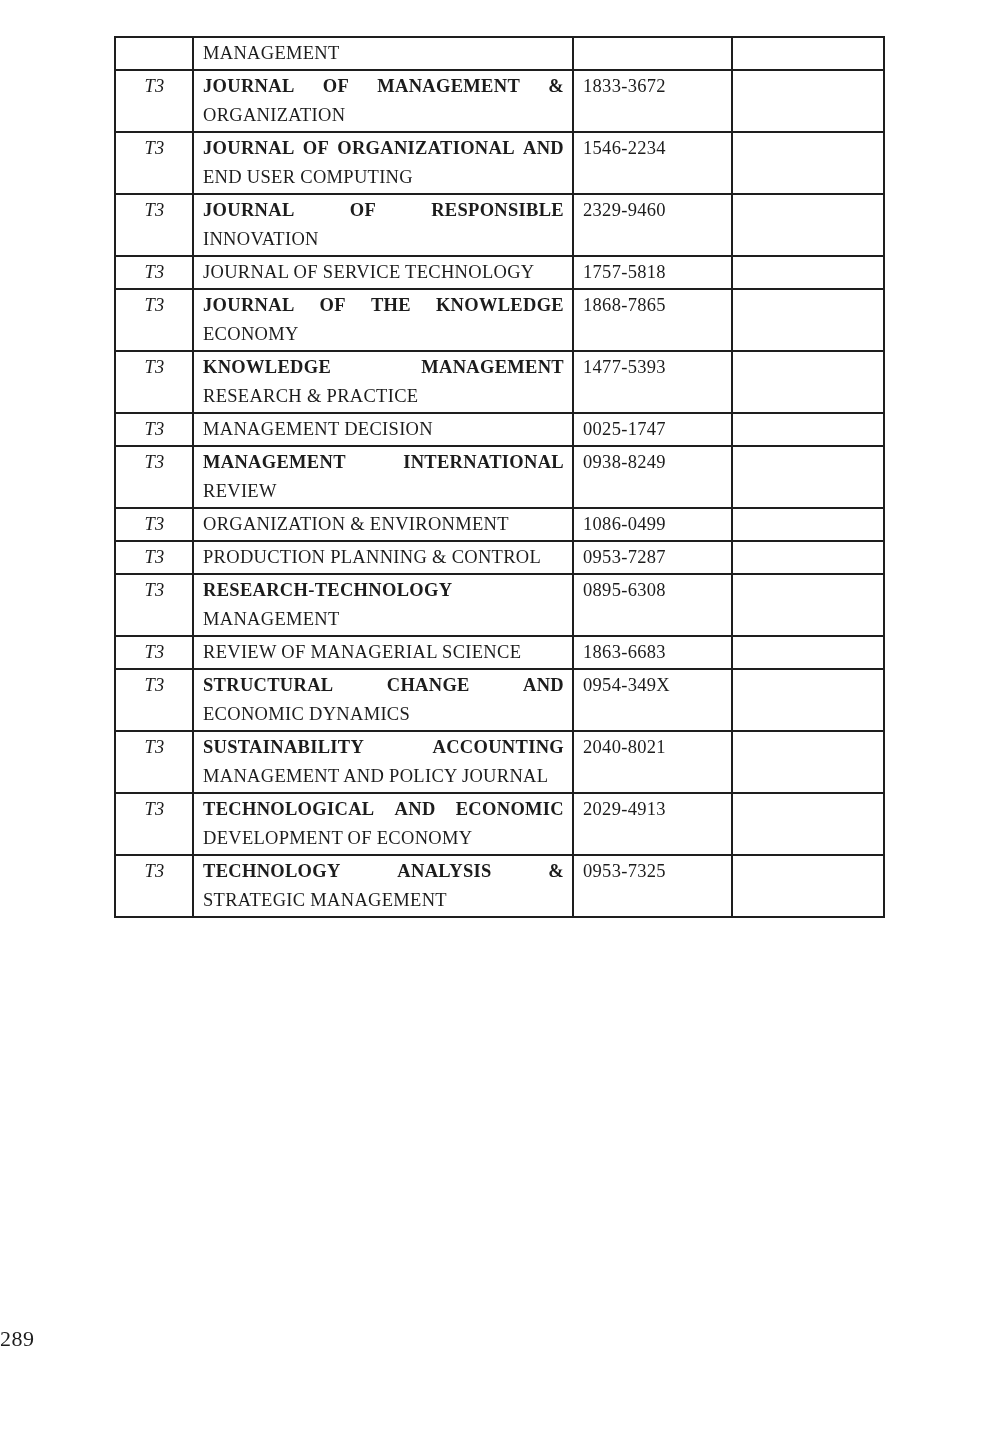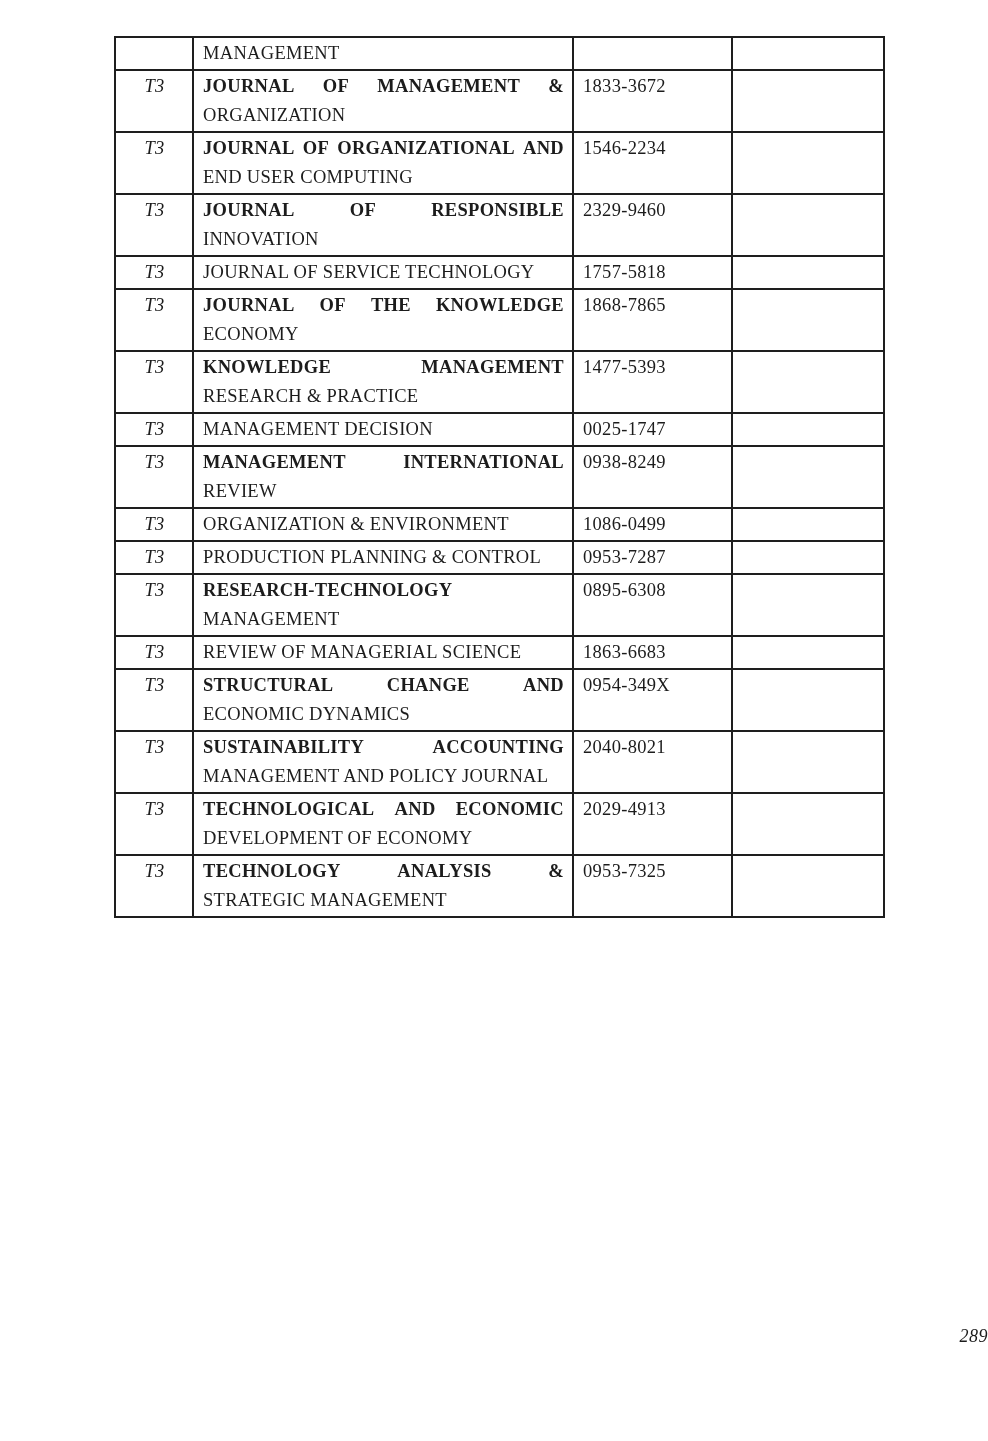--- a/index.html
+++ b/index.html
@@ -56,24 +56,23 @@
   .name-line.justified {
     display: flex;
     justify-content: space-between;
     font-weight: bold;
   }
   .page-number {
     position: absolute;
     top: 1326px;
     left: 0;
     width: 100%;
-    text-align: right;
-    font-size: 18px;
+    text-align: left;
+    font-size: 22px;
     letter-spacing: 0.5px;
-    font-style: italic;
   }
 </style>
 </head>
 <body>
 
 <div class="page">
 
   <table class="journal-table">
     <colgroup>
       <col style="width:78px">

